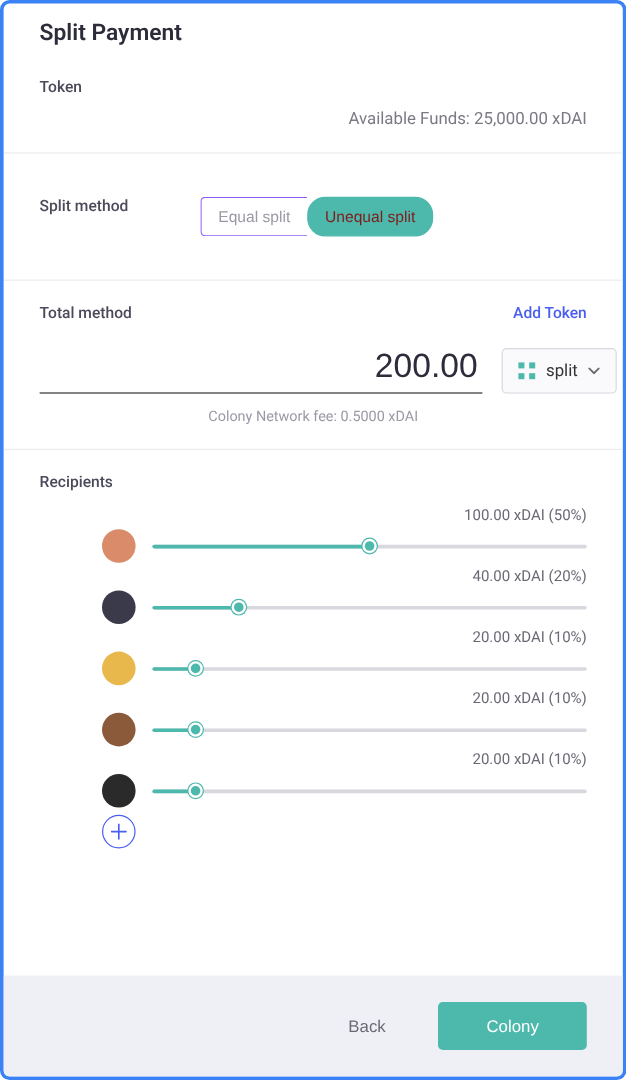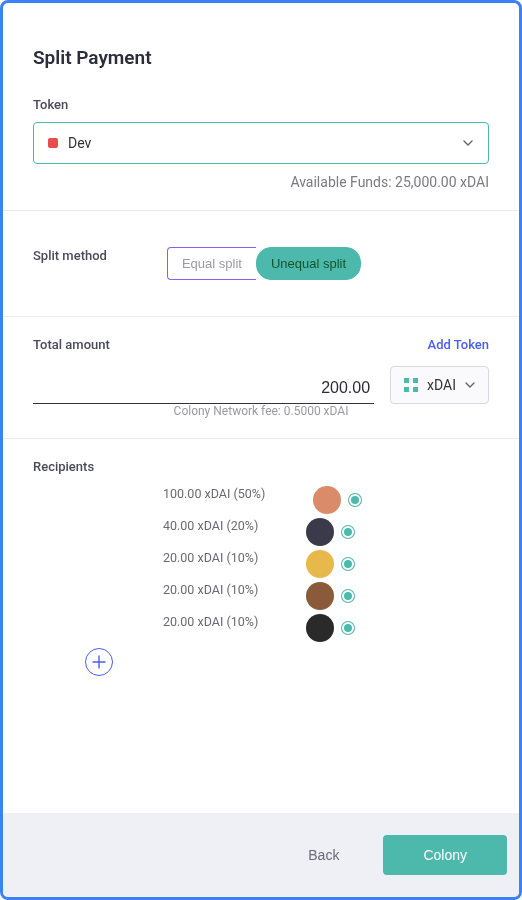--- a/index.html
+++ b/index.html
@@ -14,21 +14,21 @@
   height: 900px;
   border: 3px solid #3b82f6;
   border-radius: 8px;
   background: #fff;
   display: flex;
   flex-direction: column;
   overflow: hidden;
 }
 .content {
   flex: 1;
-  padding: 43px 30px 0 30px;
+  padding: 12px 30px 0 30px;
   overflow: auto;
 }
 .title {
   font-size: 19px;
   font-weight: 600;
   color: #2c2c3a;
   margin-bottom: 28px;
 }
 .label {
   font-size: 13px;
@@ -93,21 +93,21 @@
   border: 1px solid #8b5cf6;
   background: #fff;
   color: #9a9aa5;
   cursor: pointer;
 }
 .toggle-btn:first-child { border-radius: 4px 0 0 4px; border-right: none; }
 .toggle-btn:last-child { border-radius: 0 4px 4px 0; }
 .toggle-btn.active {
   background: #4db8ac;
   border-color: #4db8ac;
-  color: #14532d;
+  color: #7f1d1d;
   border-radius: 15px;
 }
 .total-header {
   display: flex;
   align-items: center;
   justify-content: space-between;
   margin-top: 8px;
 }
 .add-token {
   color: #4a5ff0;
@@ -118,21 +118,21 @@
 .amount-row {
   display: flex;
   align-items: flex-end;
   gap: 16px;
   margin-top: 14px;
 }
 .amount-input {
   flex: 1;
   border: none;
   border-bottom: 1px solid #333;
-  font-size: 16px;
+  font-size: 28px;
   text-align: right;
   padding: 6px 4px;
   color: #2c2c3a;
   background: transparent;
   outline: none;
 }
 .token-select {
   border: 1px solid #d8d8df;
   border-radius: 4px;
   padding: 10px 12px;
@@ -145,35 +145,34 @@
   background: #fafafc;
 }
 .token-icon {
   width: 16px;
   height: 16px;
 }
 .fee {
   text-align: center;
   font-size: 12px;
   color: #9a9aa5;
-  margin-top: 0;
+  margin-top: 12px;
 }
 .recipients-label {
   font-size: 13px;
   font-weight: 500;
   color: #4a4a5a;
   margin-top: 14px;
   margin-bottom: 12px;
 }
 .recipient-row {
   display: flex;
-  flex-direction: row;
+  flex-direction: column;
   margin-bottom: 4px;
   padding-left: 52px;
-  gap: 48px;
 }
 .recipient-allocation {
   text-align: right;
   font-size: 12.5px;
   color: #6a6a75;
   margin-bottom: 4px;
   padding-left: 78px;
 }
 .recipient-slider-row {
   display: flex;
@@ -230,21 +229,21 @@
   align-items: center;
   justify-content: center;
   color: #4a5ff0;
   font-size: 18px;
   cursor: pointer;
   margin-left: 52px;
   margin-top: 6px;
 }
 .footer {
   background: #eef0f6;
-  padding: 22px 12px;
+  padding: 22px 30px;
   display: flex;
   justify-content: flex-end;
   gap: 16px;
 }
 .btn {
   padding: 12px 28px;
   border-radius: 4px;
   font-size: 14px;
   font-weight: 500;
   border: none;
@@ -261,59 +260,50 @@
 }
 </style>
 </head>
 <body>
 
 <div class="modal">
   <div class="content">
     <h1 class="title">Split Payment</h1>
 
     <label class="label">Token</label>
-    <div class="select">
-      <span class="team-dot"></span>
-      <span>Dev</span>
-      <span class="chev">
-        <svg viewBox="0 0 10 6">
-            <path d="M1 1l4 4 4-4" stroke="#666" stroke-width="1.4" fill="none" stroke-linecap="round"></path>
-          </svg>
-      </span>
-    </div>
     <div class="avail">Available Funds: 25,000.00 xDAI</div>
 
     <hr class="divider">
 
     <div class="split-method-row">
       <span class="label">Split method</span>
       <div class="toggle-group">
         <button class="toggle-btn">Equal split</button>
         <button class="toggle-btn active">Unequal split</button>
       </div>
     </div>
 
     <hr class="divider">
 
     <div class="total-header">
-      <span class="label" style="margin-bottom:0">Total amount</span>
+      <span class="label" style="margin-bottom:0">Total method</span>
       <span class="add-token">Add Token</span>
     </div>
     <div class="amount-row">
       <input class="amount-input" value="200.00" style="">
       <div class="token-select">
         <span class="token-icon">
           <svg viewBox="0 0 16 16">
               <rect x="1" y="1" width="5" height="5" fill="#4db8ac"></rect>
               <rect x="10" y="1" width="5" height="5" fill="#4db8ac"></rect>
               <rect x="1" y="10" width="5" height="5" fill="#4db8ac"></rect>
               <rect x="10" y="10" width="5" height="5" fill="#4db8ac"></rect>
             </svg>
         </span>
-        <span>xDAI</span>
+        <span>split</span>
         <span class="chev">
           <svg viewBox="0 0 10 6">
               <path d="M1 1l4 4 4-4" stroke="#666" stroke-width="1.4" fill="none" stroke-linecap="round"></path>
             </svg>
         </span>
       </div>
     </div>
     <div class="fee">Colony Network fee: 0.5000 xDAI</div>
 
     <hr class="divider">

